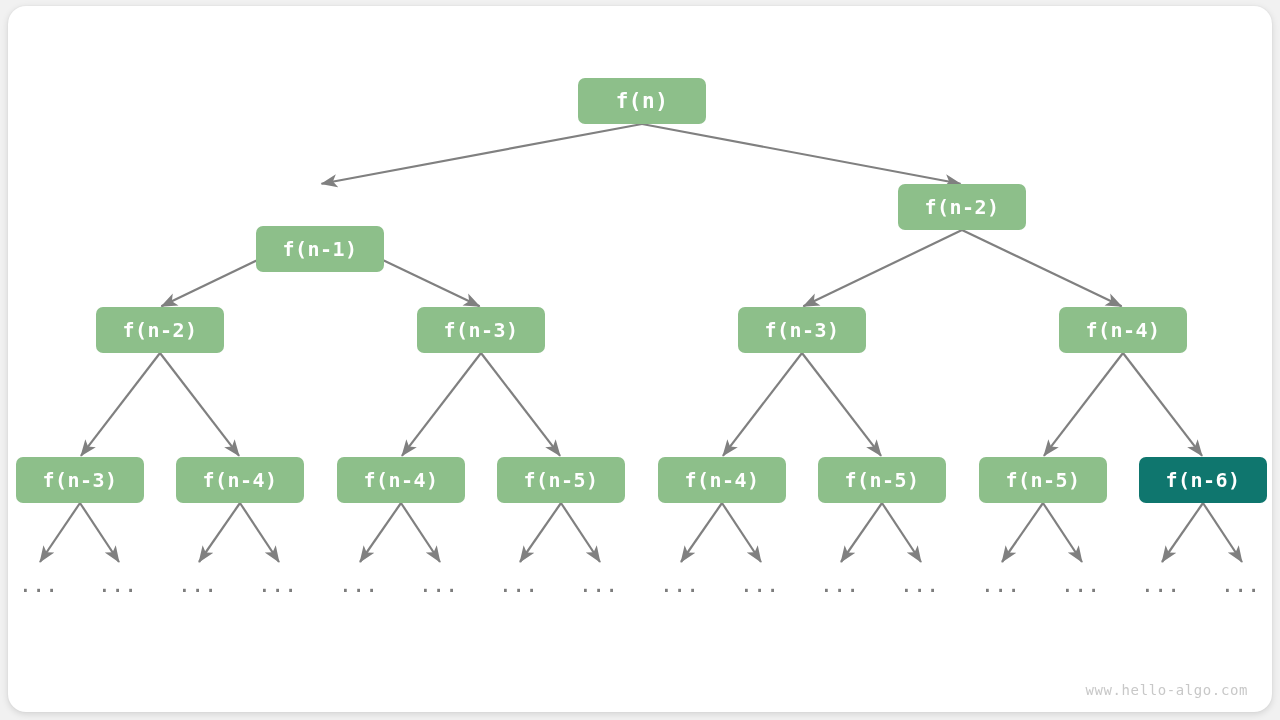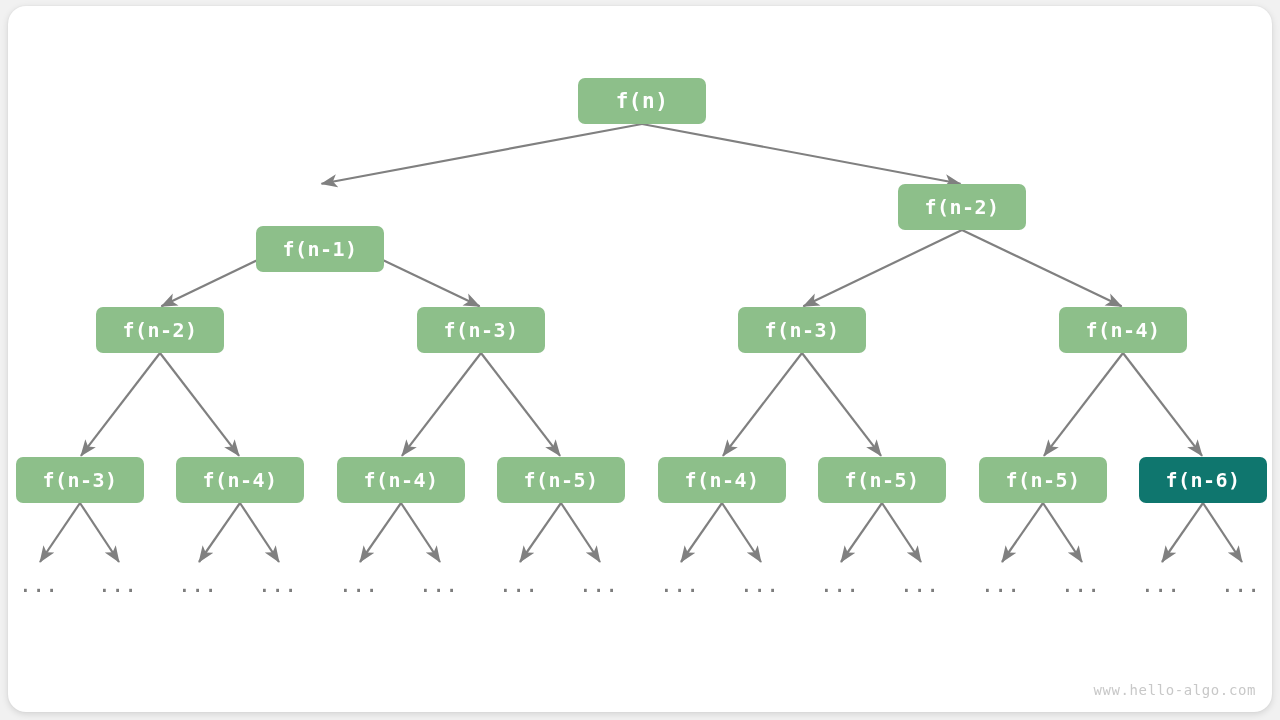--- a/index.html
+++ b/index.html
@@ -62,21 +62,21 @@
     font-size: 17px;
     font-weight: bold;
     letter-spacing: 3px;
     line-height: 1;
     transform: translate(-50%, -50%);
     white-space: nowrap;
     user-select: none;
   }
   .watermark {
     position: absolute;
-    right: 24px;
+    right: 32px;
     bottom: 22px;
     color: #c8c8c8;
     font-family: "DejaVu Sans Mono", "Liberation Mono", monospace;
     font-size: 14px;
     letter-spacing: 0.6px;
     user-select: none;
   }
 </style>
 </head>
 <body>

